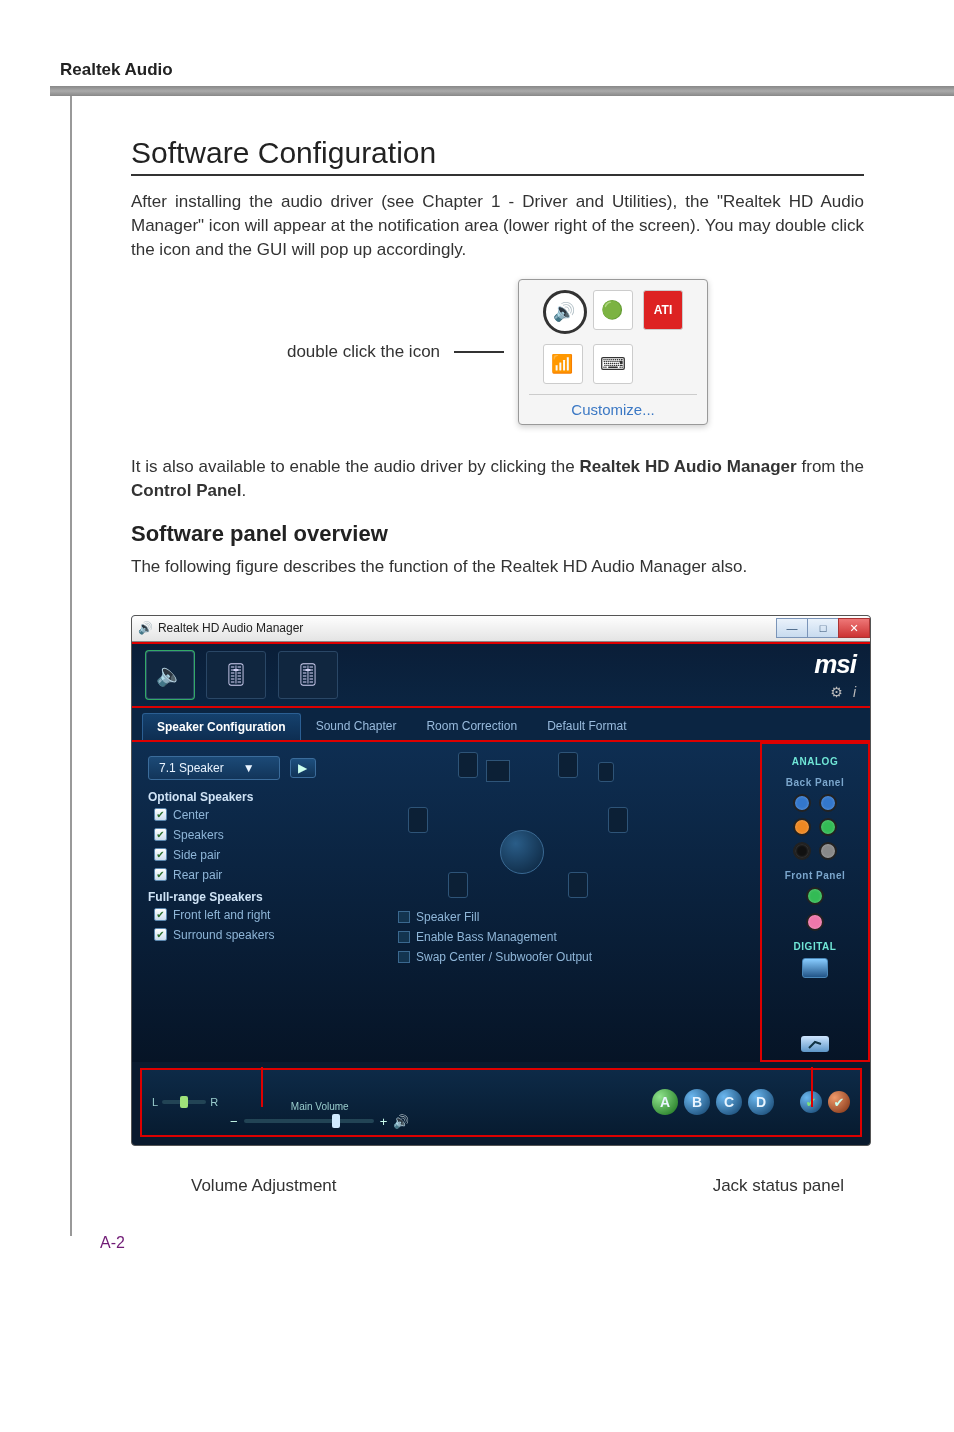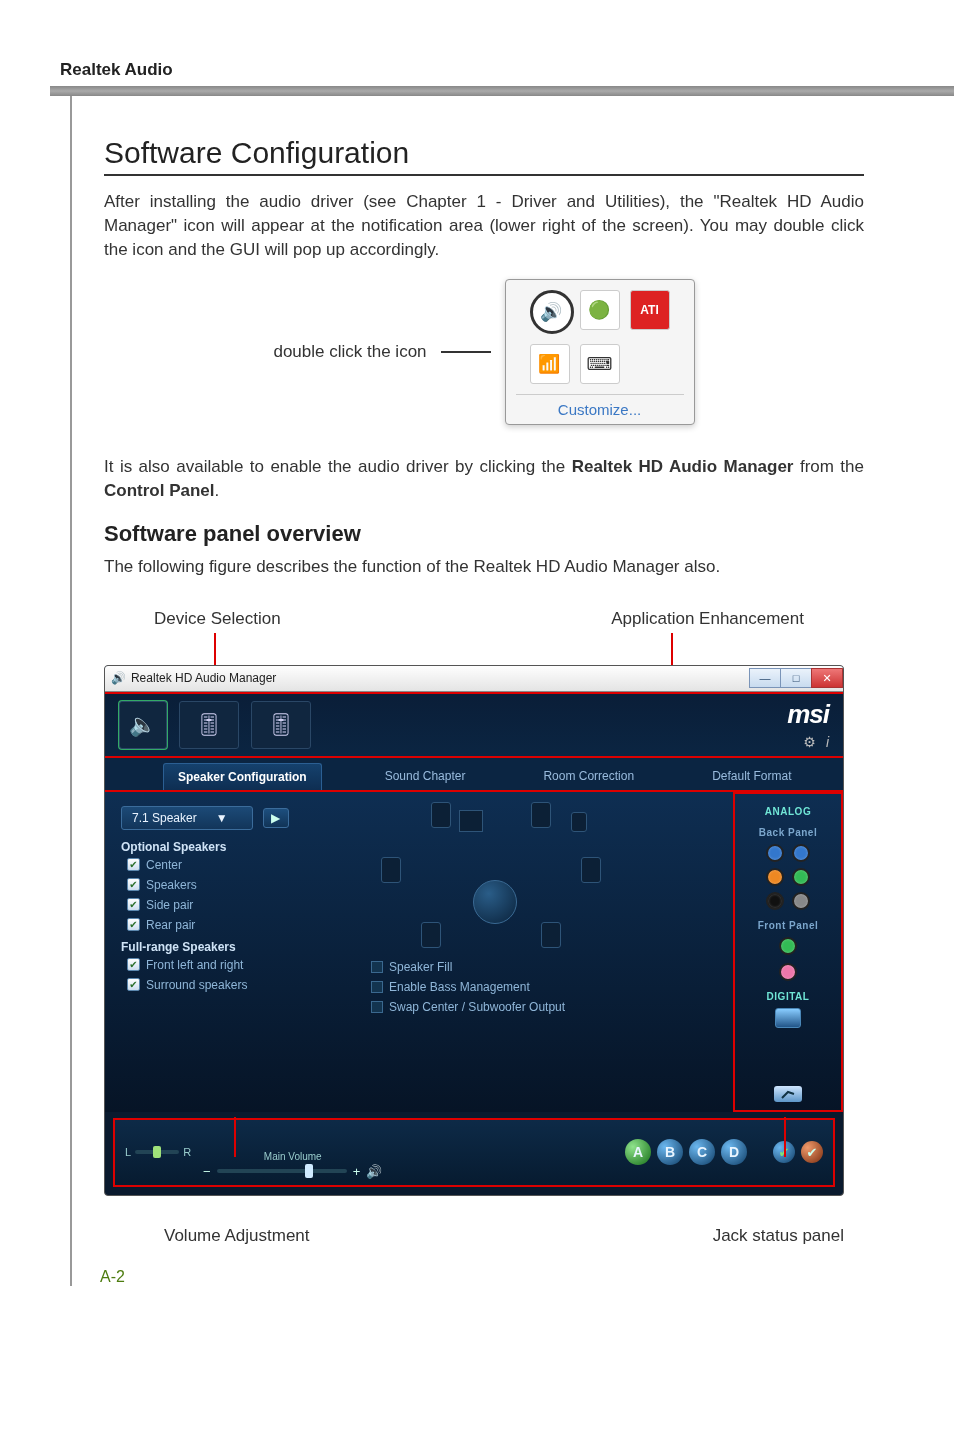--- a/index.html
+++ b/index.html
@@ -23,21 +23,21 @@
   }
   .header-rule {
     height: 10px;
     background: linear-gradient(to bottom, #888 0%, #aaa 50%, #888 100%);
     margin-bottom: 0;
     margin-left: -10px;
     margin-right: -50px;
   }
   .content {
     border-left: 2px solid #999;
-    padding: 40px 40px 40px 32px;
+    padding: 40px 40px 40px 59px;
     margin-left: 10px;
   }
   .section-h1 {
     font-size: 30px;
     font-weight: normal;
     color: #222;
     border-bottom: 2px solid #333;
     padding-bottom: 4px;
     margin-bottom: 14px;
   }
@@ -184,21 +184,20 @@
     background:#0b2542;
     padding: 4px 0 0 10px;
     border:2px solid #d00; border-top:none; border-left:none; border-right:none;
   }
   .tab {
     padding: 6px 14px;
     color:#9bd;
     font-size:12px;
     border: 1px solid transparent;
     cursor: pointer;
-    margin-left: 48px;
   }
   .tab.active {
     background: linear-gradient(to bottom,#15416d,#0e2e52);
     border:1px solid #2b5f93;
     border-bottom:none;
     color:#fff;
     font-weight:bold;
     border-radius:3px 3px 0 0;
   }
   .main-body {
@@ -257,21 +256,21 @@
   .mv-label{font-size:10px;color:#9cc;}
   .mv-row{display:flex;align-items:center;gap:6px;}
   .mv-track{width:130px;height:4px;background:#245;position:relative;border-radius:2px;}
   .mv-thumb{position:absolute;top:-5px;left:88px;width:8px;height:14px;background:#cfeaff;border-radius:2px;}
   .mv-icon{color:#cfe;font-size:13px;}
   .badge-row{display:flex;gap:6px;margin-left:auto;align-items:center;}
   .badge{width:26px;height:26px;border-radius:50%;background:radial-gradient(circle at 30% 30%, #6bb7ef,#0f3d66);display:flex;align-items:center;justify-content:center;font-weight:bold;color:#e9f5ff;font-size:14px;}
   .badge.a{background:radial-gradient(circle at 30% 30%, #8fe38c,#166e18);}
   .small-badge{width:22px;height:22px;border-radius:50%;background:radial-gradient(circle at 30% 30%, #6bb7ef,#0f3d66);display:flex;align-items:center;justify-content:center;color:#7fe07a;font-size:13px;}
   .bottom-callouts{display:flex;justify-content:space-between;font-size:17px;margin:30px 20px 0 60px;}
-  .footer-pagenum{position:absolute; bottom:40px; left:100px; font-size:16px; color:#4d7c0f;}
+  .footer-pagenum{position:absolute; bottom:24px; left:100px; font-size:16px; color:#701a75;}
   .red-line-down { position:absolute; width:2px; background:#d00; }
   .speaker-stage{
     width:220px;height:150px;position:relative;margin-left:10px;margin-top:-4px;
   }
   .stage-speaker{position:absolute;width:20px;height:26px;background:#0c2036;border:1px solid #2e5478;border-radius:3px;}
   .stage-speaker.small{width:16px;height:20px;}
   .stage-center{position:absolute;left:92px;top:78px;width:44px;height:44px;border-radius:50%;border:1px solid #3a6a94;background:radial-gradient(circle at 35% 30%,#2a5d88,#0a223b);}
   .stage-cube{position:absolute;width:24px;height:22px;background:#0c2036;border:1px solid #2e5478;left:78px;top:8px;}
   .sub-heading-block{display:flex;gap:30px;align-items:flex-start;}
   .bold{font-weight:bold;}
@@ -305,30 +304,20 @@
       </div>
     </div>
 
     <p class="body-text">
       <span>It is also available to enable the audio driver by clicking the </span><span class="bold">Realtek HD Audio Manager</span><span> from the </span><span class="bold">Control Panel</span><span>.</span>
     </p>
 
     <h2 class="section-h2">Software panel overview</h2>
     <p class="body-text">The following figure describes the function of the Realtek HD Audio Manager also.</p>
 
-    <div class="callouts-row">
-      <div class="callout-left">
-        <span>Device Selection</span>
-        <div class="red-line-down" style="top:24px;height:44px;left:60px;"></div>
-      </div>
-      <div class="callout-right">
-        <span>Application Enhancement</span>
-        <div class="red-line-down" style="top:24px;height:138px;left:60px;"></div>
-      </div>
-    </div>
 
     <div class="manager-figure">
       <div class="app-window">
 
         <div class="titlebar">
           <div class="titlebar-left">
             <span>🔊</span>
             <span>Realtek HD Audio Manager</span>
           </div>
           <div class="win-btns">

